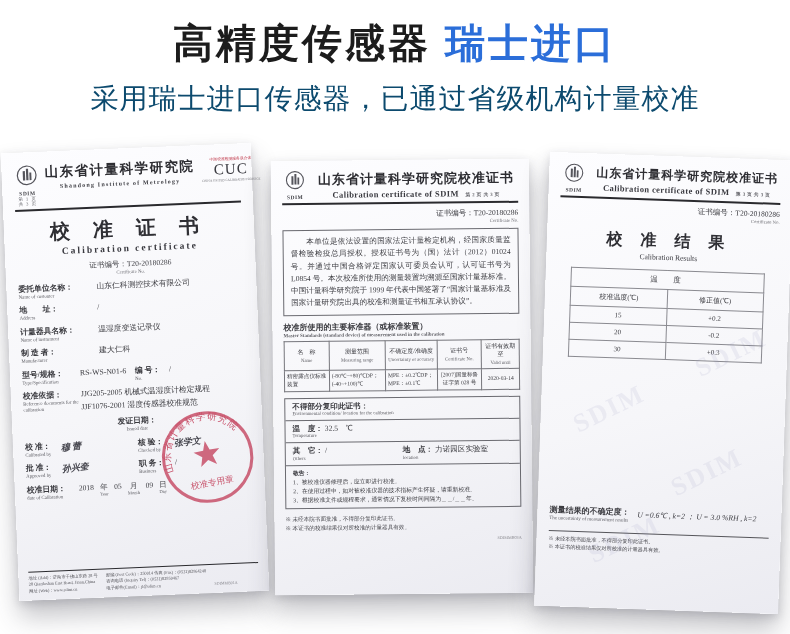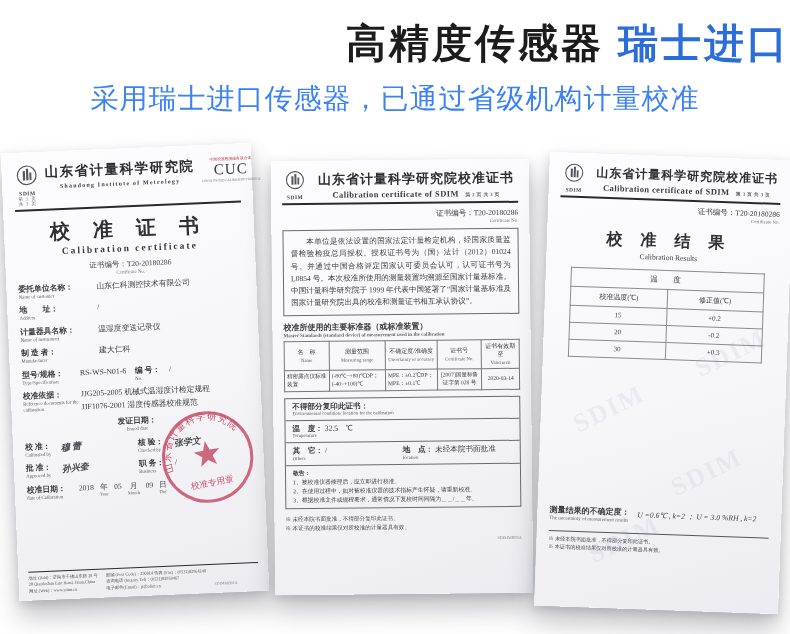--- a/index.html
+++ b/index.html
@@ -1,23 +1,23 @@
 <!DOCTYPE html>
 <html><head>
 <meta charset="utf-8">
 <style>
   html,body{margin:0;padding:0;background:#fff;}
   .stage{position:relative;width:790px;height:634px;background:#fff;overflow:hidden;
          font-family:"Liberation Sans",sans-serif;color:#222;}
   
-  .headline{position:absolute;top:16px;left:0;width:790px;text-align:right;
+  .headline{position:absolute;top:16px;left:0;width:790px;text-align:center;
             font-size:40px;font-weight:bold;letter-spacing:3px;color:#1c1c1c;white-space:nowrap;}
   .headline .accent{color:#2b6ed9;}
   .subtitle{position:absolute;top:80px;left:0;width:790px;text-align:center;
-            font-size:28px;color:#3b82f6;letter-spacing:1px;white-space:nowrap;}
+            font-size:28px;color:#0c4a6e;letter-spacing:1px;white-space:nowrap;}
   
   .cert{position:absolute;background:linear-gradient(163deg,#fdfdff 0%,#f6f6f9 55%,#ebebf1 100%);
         box-shadow:0 16px 26px rgba(55,55,70,.30), 0 3px 8px rgba(55,55,70,.18);
         color:#3b3b40;font-family:"Liberation Serif",serif;box-sizing:border-box;}
   .c1{left:10px;top:148px;width:250px;height:448px;transform:rotate(-2.4deg);padding:12px 12px 0;}
   .c2{left:273px;top:160px;width:258px;height:434px;transform:rotate(-0.6deg);padding:9px 11px 0;}
   .c3{left:542px;top:156px;width:244px;height:454px;transform:rotate(2deg);padding:10px 12px 0;}
   .en{color:#5a5a60;}
   .rule{border-bottom:2px solid #2a2a2e;margin:3px 0 4px;}
   
@@ -332,21 +332,21 @@
         <span class="en">Temperature</span>
       </div>
       <div class="envrow env2">
         <div class="cell">
           <b>其　它：</b>
           <span>/</span>
           <span class="en">Others</span>
         </div>
         <div class="cell">
           <b>地　点：</b>
-          <span>未经本院书面批准</span>
+          <span>力诺园区实验室</span>
           <span class="en">location</span>
         </div>
       </div>
       <div class="envrow notice">
         <b>敬告：</b>
         <div>1、被校准仪器修理后，应立即进行校准。</div>
         <div>2、在使用过程中，如对被校准仪器的技术指标产生怀疑，请重新校准。</div>
         <div>3、根据校准文件或规程要求，通常情况下复校时间间隔为＿＿/＿＿年。</div>
       </div>
     </div>

